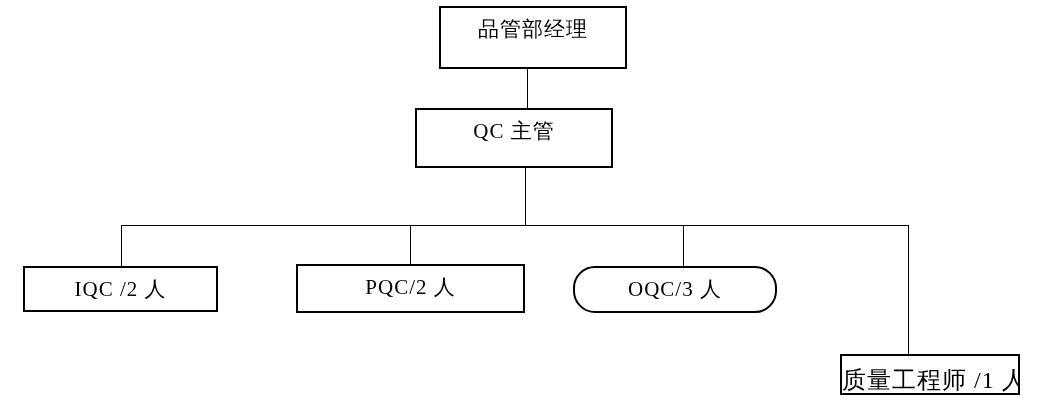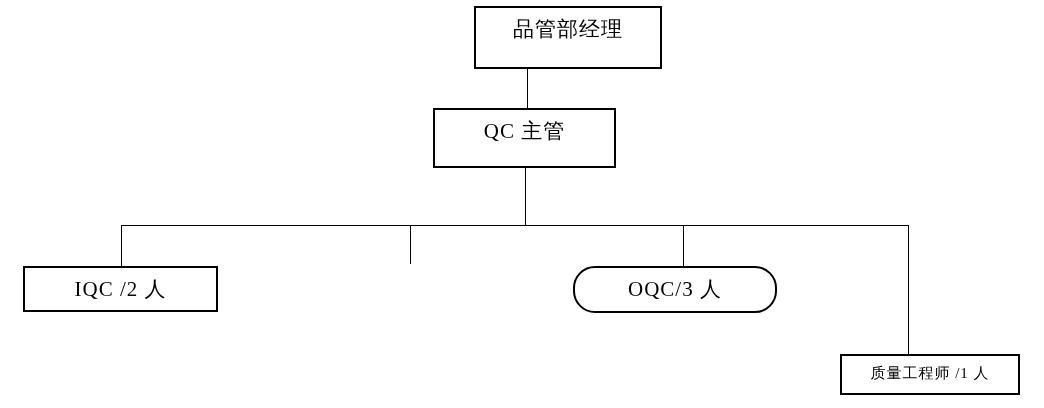--- a/index.html
+++ b/index.html
@@ -29,26 +29,26 @@
     overflow: hidden;
   }
   .edge {
     position: absolute;
     background: #000000;
   }
   .edge.v { width: 1px; }
   .edge.h { height: 1px; }
 
   
-  #node-manager          { left: 439px; top: 6px;   width: 188px; height: 63px; margin-left: 35px; }
-  #node-qc-supervisor    { left: 433px; top: 108px; width: 183px; height: 60px; }
+  #node-manager          { left: 439px; top: 6px;   width: 188px; height: 63px; }
+  #node-qc-supervisor    { left: 415px; top: 108px; width: 198px; height: 60px; }
   #node-iqc              { left: 23px;  top: 266px; width: 195px; height: 46px; text-align: center; }
   #node-pqc              { left: 296px; top: 264px; width: 229px; height: 49px; }
   #node-oqc              { left: 573px; top: 266px; width: 204px; height: 47px; border-radius: 22px; }
-  #node-quality-engineer { left: 840px; top: 354px; width: 180px; height: 41px; font-size: 15px; padding-top: 8px; }
+  #node-quality-engineer { left: 840px; top: 354px; width: 180px; height: 41px; font-size: 24px; padding-top: 8px; }
 
   
   #edge-manager-qc   { left: 527px; top: 69px;  height: 39px; }
   #edge-qc-bus       { left: 525px; top: 168px; height: 58px; }
   #edge-bus          { left: 121px; top: 225px; width: 788px; }
   #edge-drop-iqc     { left: 121px; top: 225px; height: 41px; }
   #edge-drop-pqc     { left: 410px; top: 225px; height: 39px; }
   #edge-drop-oqc     { left: 683px; top: 225px; height: 41px; }
   #edge-drop-qe      { left: 908px; top: 225px; height: 129px; }
 </style>
@@ -64,18 +64,19 @@
   <div class="edge v" id="edge-drop-pqc"></div>
   <div class="edge v" id="edge-drop-oqc"></div>
   <div class="edge v" id="edge-drop-qe"></div>
 
   <div class="node" id="node-manager">品管部经理</div>
 
   <div class="node" id="node-qc-supervisor">QC 主管</div>
 
   <div class="node" id="node-iqc">IQC /2 人</div>
 
+  <div class="node" id="node-pqc">PQC/2 人</div>
 
   <div class="node" id="node-oqc">OQC/3 人</div>
 
   <div class="node" id="node-quality-engineer">质量工程师 /1 人</div>
 
 </div>
 
 </body></html>

